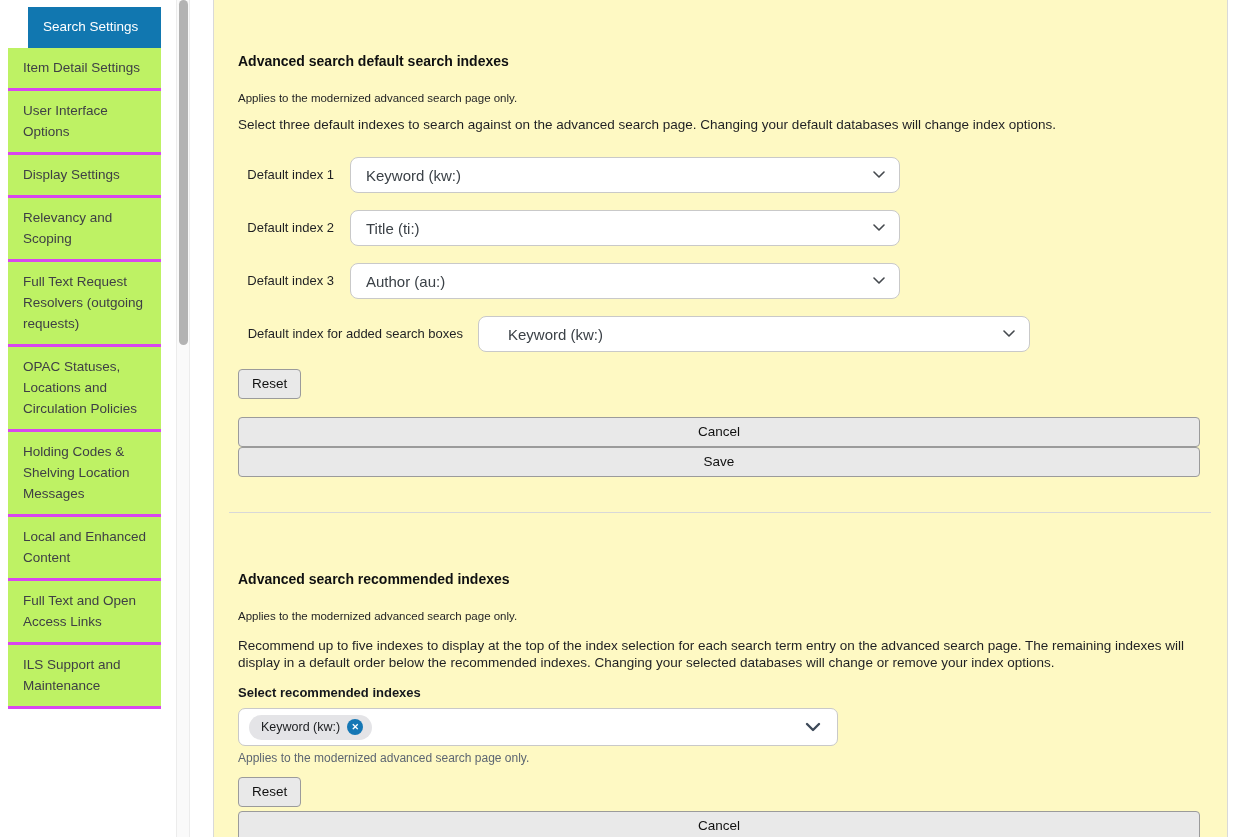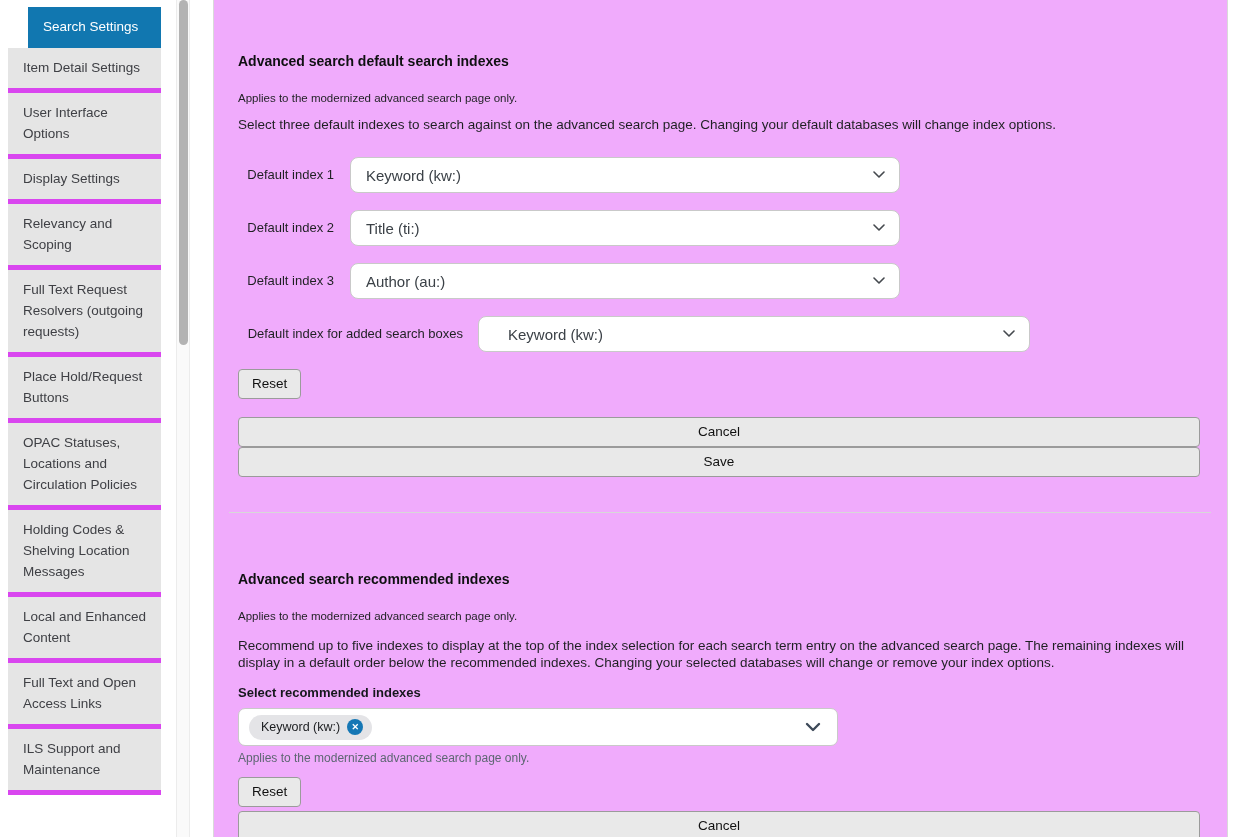--- a/index.html
+++ b/index.html
@@ -11,23 +11,23 @@
     position: relative;
   }
 
   
   .sidebar {
     position: absolute; left: 8px; top: 7px; width: 153px;
   }
   .side-item {
     font-size: 13.5px; line-height: 21px; color: #3f4045;
     padding: 9px 14px 10px 15px;
-    border-bottom: 5px solid #d946ef;
+    border-bottom: 3px solid #d946ef;
     cursor: pointer;
-    background: #e5e5e5;
+    background: #bef264;
   }
   .side-item.active {
     background: #1177b0; color: #ffffff;
     border-bottom: 1px solid #1177b0;
     margin-left: 20px;
   }
 
   
   .scroll-track {
     position: absolute; left: 176px; top: 0; width: 14px; height: 837px;
@@ -35,21 +35,21 @@
     border-left: 1px solid #ececec; border-right: 1px solid #ececec;
   }
   .scroll-thumb {
     position: absolute; left: 2px; top: 0; width: 9px; height: 345px;
     background: #b3b3b3; border-radius: 5px;
   }
 
   
   .panel {
     position: absolute; left: 213px; top: 0; width: 1015px; height: 837px;
-    background: #f0abfc;
+    background: #fef9c3;
     border-left: 1px solid #d9d9d9; border-right: 1px solid #d9d9d9;
   }
   .content { padding: 54px 27px 0 24px; }
 
   .section-title {
     font-size: 14px; line-height: 15px; font-weight: 700; color: #0f1011;
     margin: 0 0 23px 0;
   }
   .small-note {
     font-size: 11.5px; line-height: 12px; color: #1f2023;
@@ -136,21 +136,20 @@
 </head>
 <body>
 
 <nav class="sidebar">
   <div class="side-item active">Search Settings</div>
   <div class="side-item">Item Detail Settings</div>
   <div class="side-item">User Interface Options</div>
   <div class="side-item">Display Settings</div>
   <div class="side-item">Relevancy and Scoping</div>
   <div class="side-item">Full Text Request Resolvers (outgoing requests)</div>
-  <div class="side-item">Place Hold/Request Buttons</div>
   <div class="side-item">OPAC Statuses, Locations and Circulation Policies</div>
   <div class="side-item">Holding Codes &amp; Shelving Location Messages</div>
   <div class="side-item">Local and Enhanced Content</div>
   <div class="side-item">Full Text and Open Access Links</div>
   <div class="side-item">ILS Support and Maintenance</div>
 </nav>
 
 <div class="scroll-track">
   <div class="scroll-thumb"></div>
 </div>

